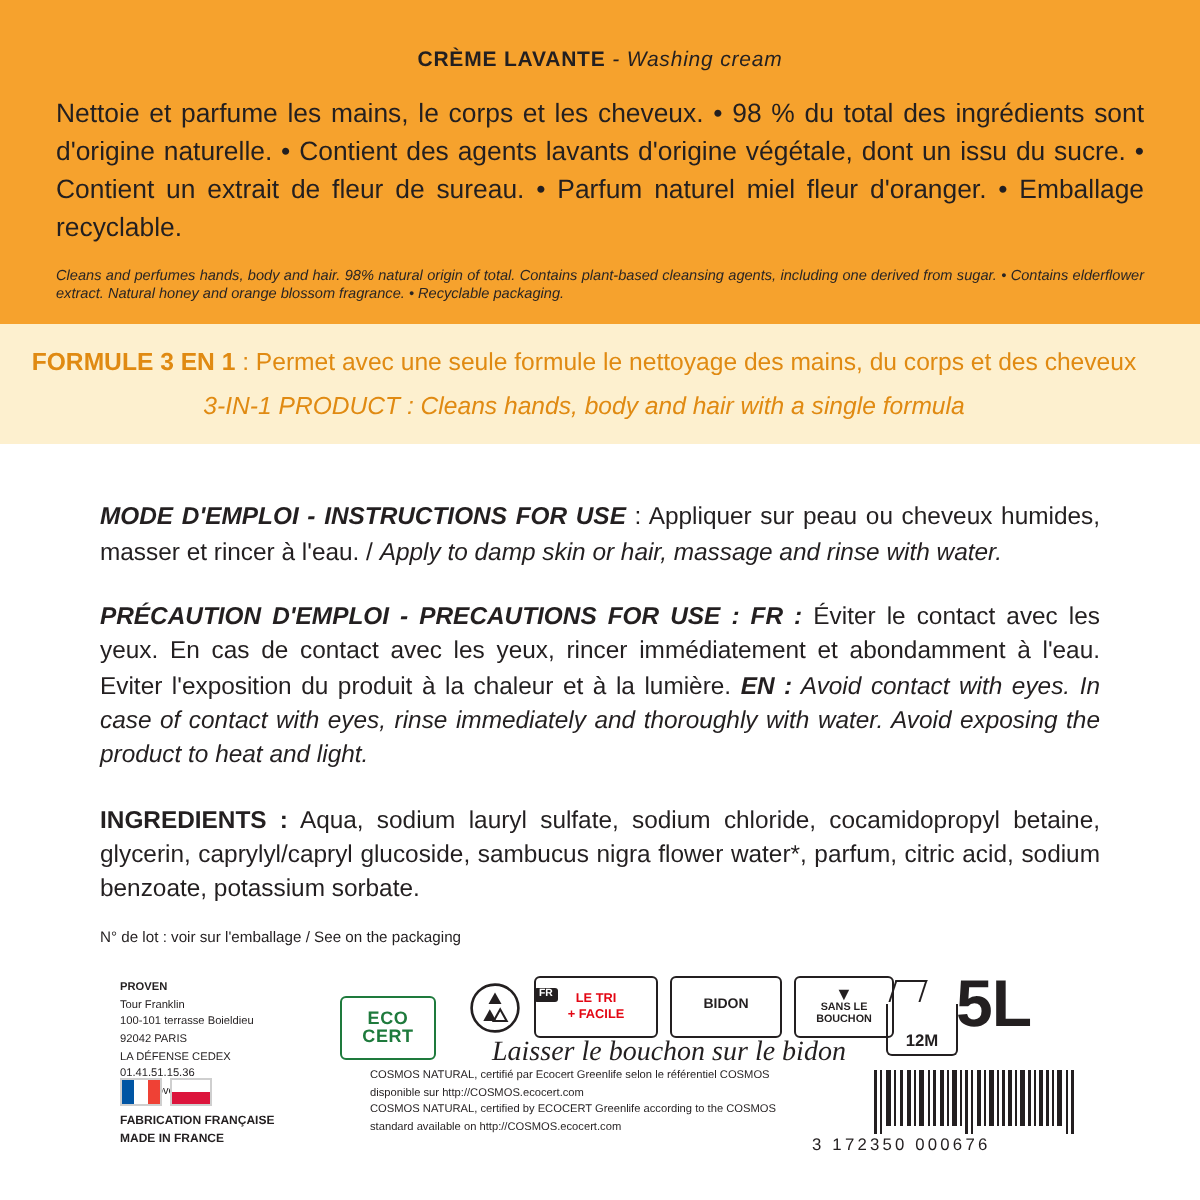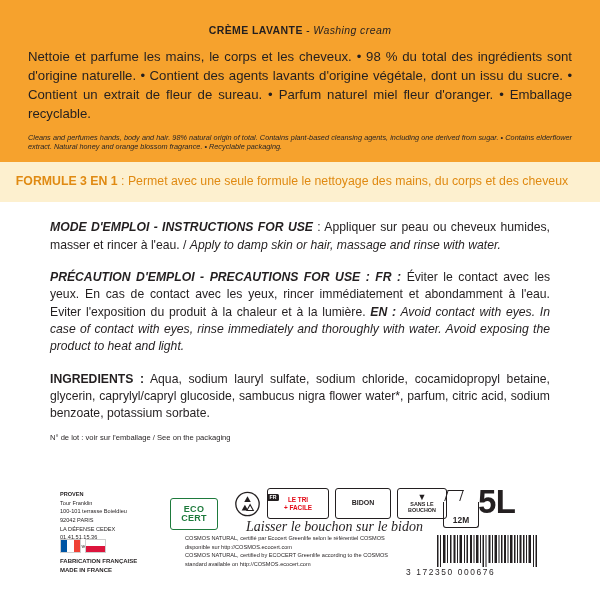--- a/index.html
+++ b/index.html
@@ -71,20 +71,21 @@
   .formula-en {
     margin-top: 6px;
     font-size: 12.3px;
     font-style: italic;
     color: #e08a12;
   }
 
   
   .body-area {
     padding: 17px 50px 0 50px;
+    margin-top: 11px;
   }
   .para {
     font-size: 12.2px;
     line-height: 1.42;
     margin-bottom: 15px;
     text-align: justify;
   }
   .para .lead {
     font-weight: bold;
     font-style: italic;
@@ -332,20 +333,21 @@
       <span class="title-sub">- Washing cream</span>
     </div>
     <div class="claims">Nettoie et parfume les mains, le corps et les cheveux. • 98 % du total des ingrédients sont d'origine naturelle. • Contient des agents lavants d'origine végétale, dont un issu du sucre. • Contient un extrait de fleur de sureau. • Parfum naturel miel fleur d'oranger. • Emballage recyclable.</div>
     <div class="claims-en">Cleans and perfumes hands, body and hair. 98% natural origin of total. Contains plant-based cleansing agents, including one derived from sugar. • Contains elderflower extract. Natural honey and orange blossom fragrance. • Recyclable packaging.</div>
   </div>
 
   <div class="formula-band">
     <div class="formula-fr">
       <b>FORMULE 3 EN 1</b><span> : Permet avec une seule formule le nettoyage des mains, du corps et des cheveux</span>
     </div>
+    <div class="formula-en">3-IN-1 PRODUCT : Cleans hands, body and hair with a single formula</div>
   </div>
 
   <div class="body-area">
 
     <div class="para">
       <span class="lead">MODE D'EMPLOI - INSTRUCTIONS FOR USE</span><span> : Appliquer sur peau ou cheveux humides, masser et rincer à l'eau. / </span><span class="it">Apply to damp skin or hair, massage and rinse with water.</span>
     </div>
 
     <div class="para">
       <span class="lead">PRÉCAUTION D'EMPLOI - PRECAUTIONS FOR USE : FR :</span><span> Éviter le contact avec les yeux. En cas de contact avec les yeux, rincer immédiatement et abondamment à l'eau. Eviter l'exposition du produit à la chaleur et à la lumière. </span><span class="bi">EN :</span><span class="it"> Avoid contact with eyes. In case of contact with eyes, rinse immediately and thoroughly with water. Avoid exposing the product to heat and light.</span>

